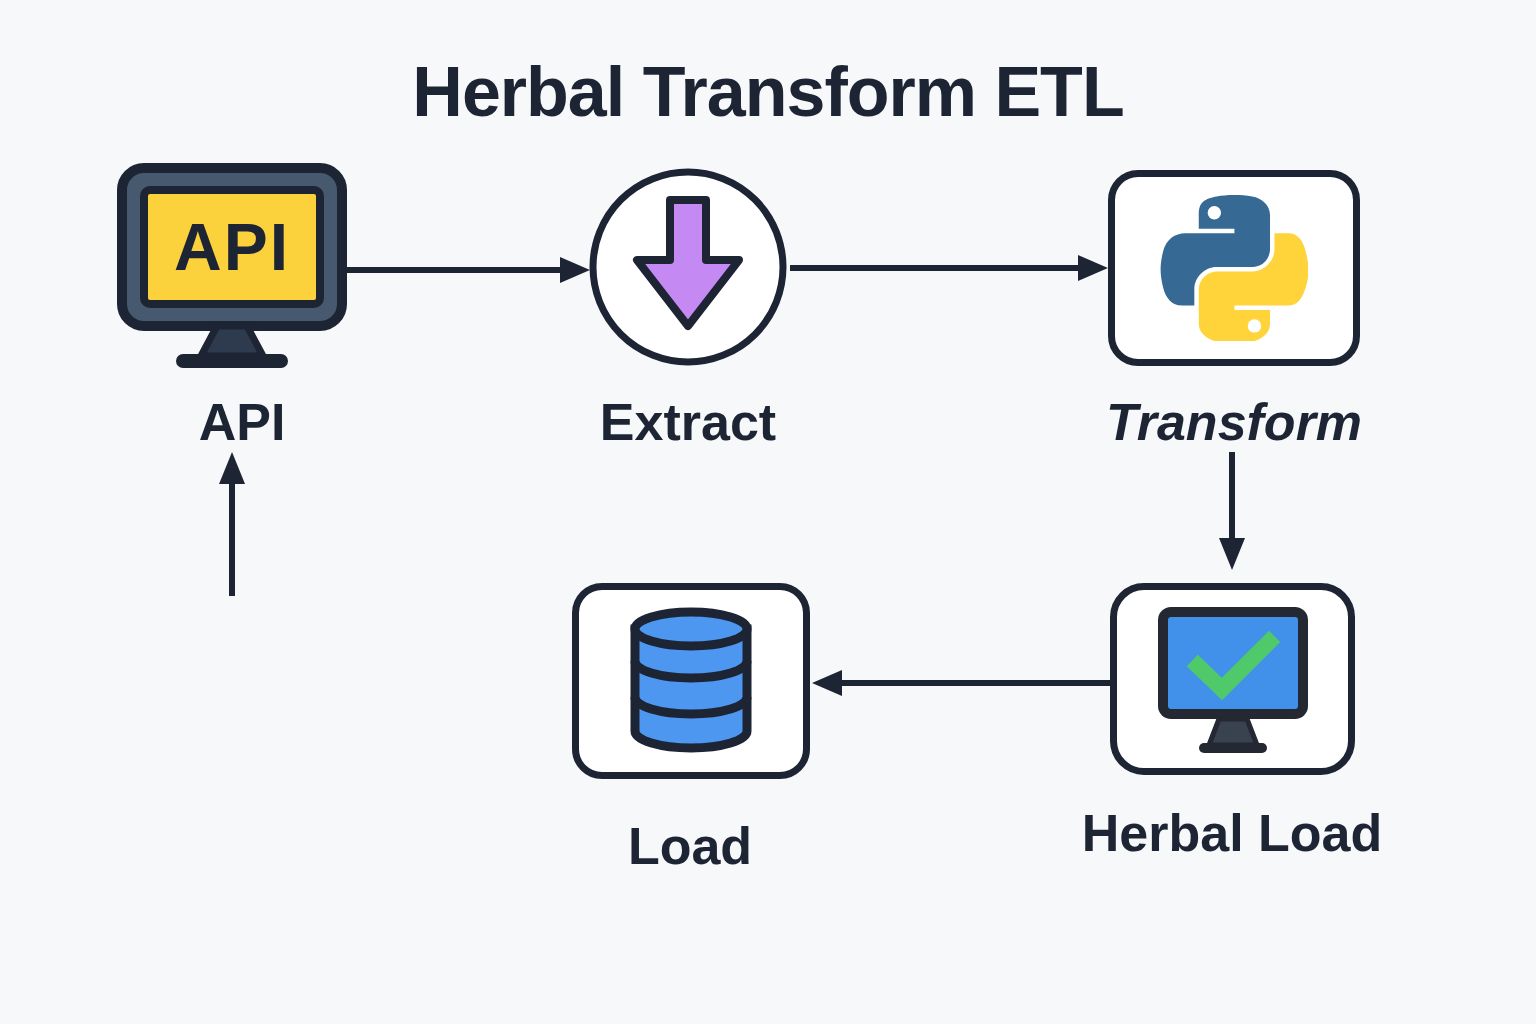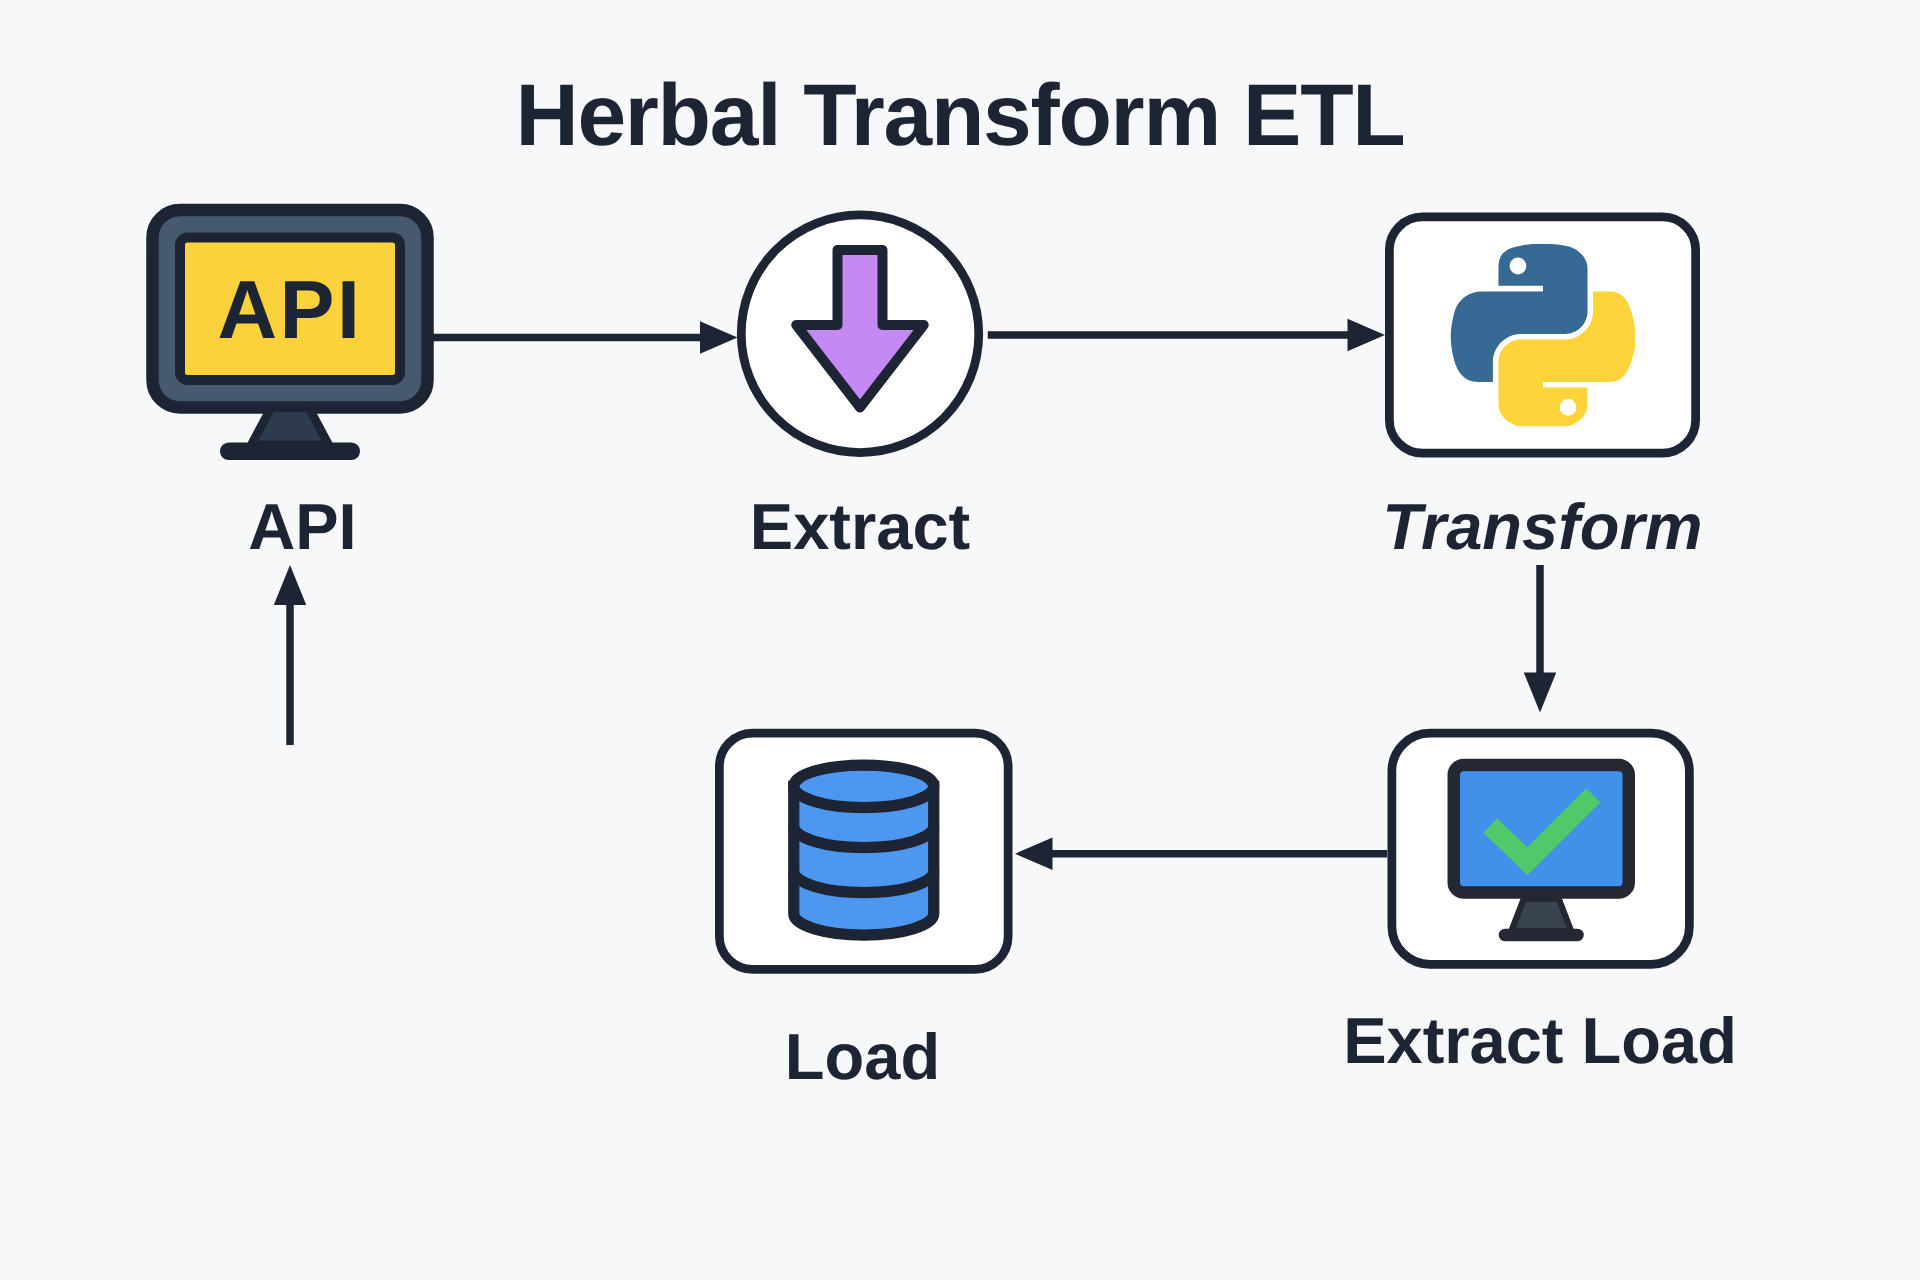--- a/index.html
+++ b/index.html
@@ -117,15 +117,15 @@
 
   <svg class="abs" style="left:216px; top:450px;" width="32" height="146" viewBox="0 0 32 146">
     <line x1="16" y1="32" x2="16" y2="146" stroke="var(--outline)" stroke-width="6"></line>
     <polygon points="16,2 29,34 3,34" fill="var(--outline)"></polygon>
   </svg>
 
   <div class="node-label lbl-api">API</div>
   <div class="node-label lbl-extract">Extract</div>
   <div class="node-label lbl-transform">Transform</div>
   <div class="node-label lbl-load">Load</div>
-  <div class="node-label lbl-verify">Extract Load</div>
+  <div class="node-label lbl-verify">Herbal Load</div>
 
 </div>
 
 </body></html>

